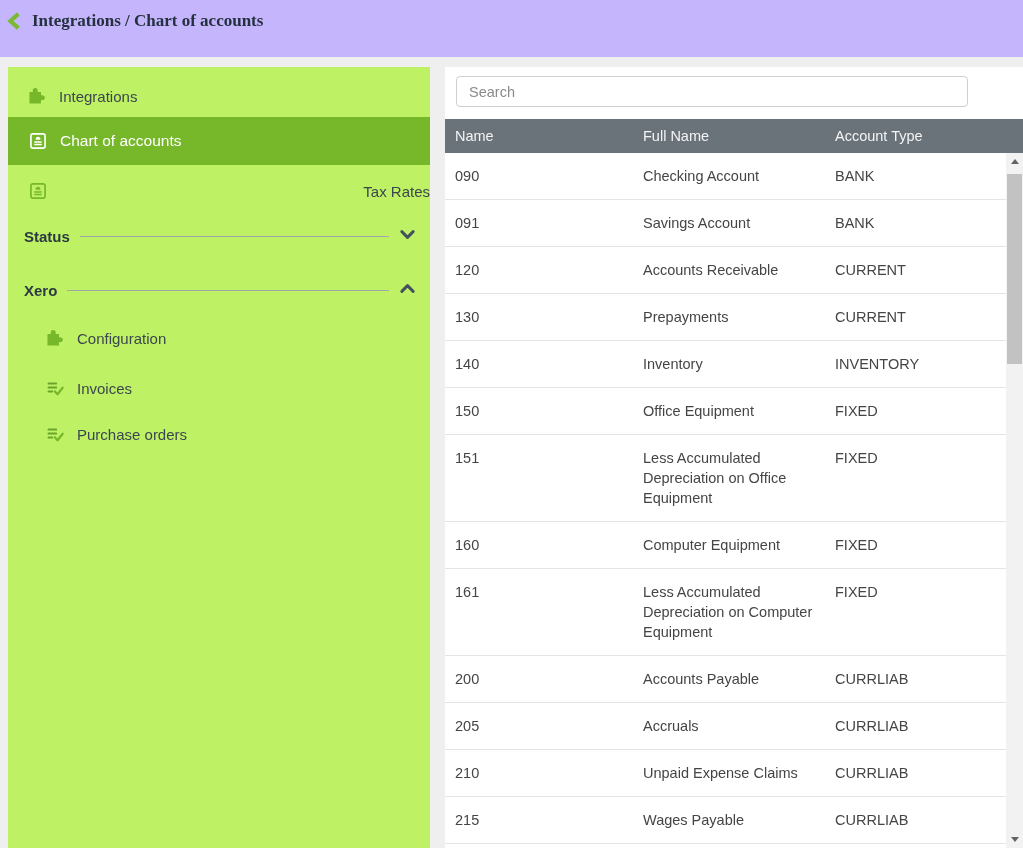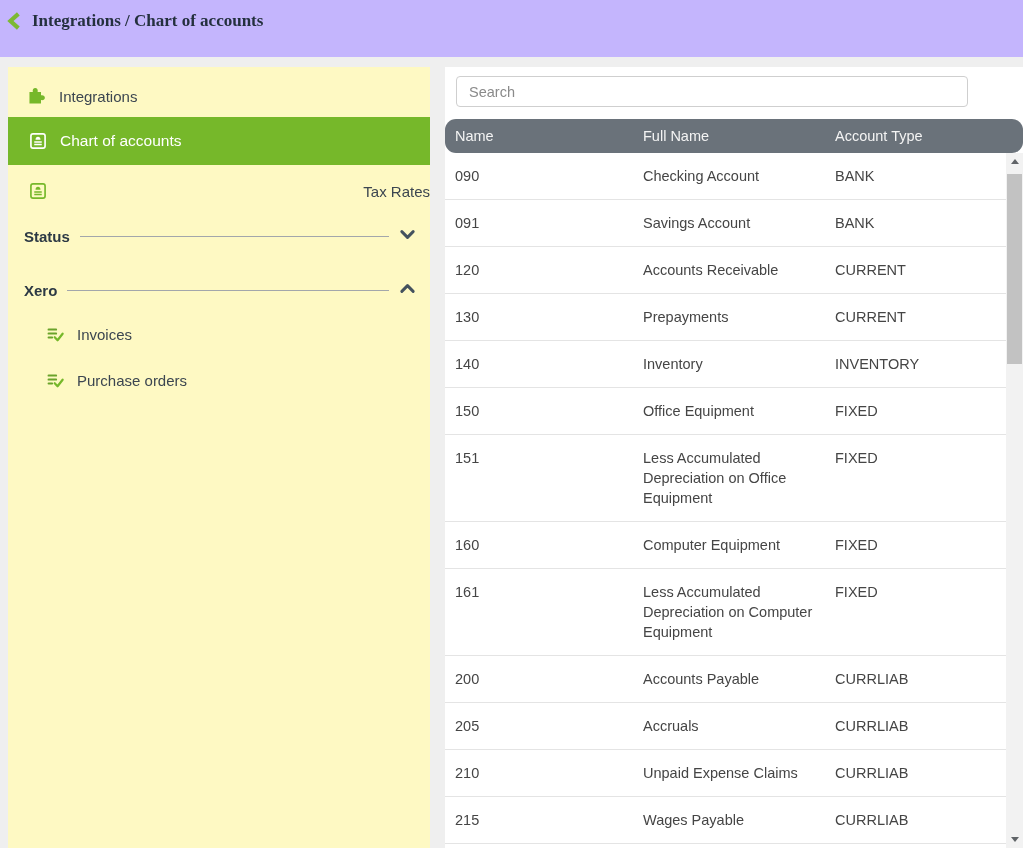--- a/index.html
+++ b/index.html
@@ -21,21 +21,21 @@
     display:flex; align-items:center; gap:7px;
   }
   .breadcrumb svg { display:block; }
   .breadcrumb-title {
     font-family:"Liberation Serif", serif;
     font-weight:bold; font-size:17px; color:#24303e;
   }
   
   .sidebar {
     position:absolute; left:8px; top:67px; width:422px; height:781px;
-    background:#fef9c3;
+    background:#bef264;
   }
   .side-item {
     display:flex; align-items:center; gap:12px;
     padding-left:20px; font-size:15px; color:#3c4650; cursor:pointer;
   }
   .side-item svg { flex:0 0 auto; display:block; }
   .si-integrations { margin-top:8px; height:42px; }
   .si-chart {
     height:48px; background:#76b82a; color:#ffffff; font-size:15.5px;
   }
@@ -60,21 +60,21 @@
   .search-input {
     position:absolute; left:11px; top:9px; width:512px; height:31px;
     border:1px solid #cfcfcf; border-radius:4px;
     padding:0 12px; font-size:14.5px; color:#3c4650; outline:none;
     font-family:"Liberation Sans", sans-serif;
   }
   .search-input::placeholder { color:#8a8a8a; opacity:1; }
   .thead {
     position:absolute; left:0; top:52px; width:578px; height:34px;
     background:#6a727a; color:#f4f4f4; font-size:14.5px;
-    display:flex; align-items:center;border-radius:11px;
+    display:flex; align-items:center;
   }
   .col1 { width:188px; padding-left:10px; }
   .col2 { width:192px; padding-left:10px; }
   .col3 { flex:1; padding-left:10px; }
   .tbody {
     position:absolute; left:0; top:86px; width:561px; height:695px;
     overflow:hidden;
   }
   .trow {
     display:flex; border-bottom:1px solid #e4e4e4;
@@ -169,20 +169,28 @@
   <div class="section-head sh-xero">
     <span class="section-label">Xero</span>
     <span class="section-rule"></span>
     <span>
       <svg width="17" height="17" viewBox="0 0 24 24">
         <path d="M4 16 l8-8 8 8" stroke="#44525e" stroke-width="4.2" fill="none" stroke-linecap="round" stroke-linejoin="round"></path>
       </svg>
     </span>
   </div>
 
+  <div class="side-item sub-item sub-config">
+    <span>
+      <svg width="19" height="19" viewBox="0 0 26 26">
+        <path d="M4 9.5 h4.6 c-.7-3 .9-5.3 3.3-5.3 s4 2.3 3.3 5.3 H19.8 v4.6 c3-.7 5.3 .9 5.3 3.3 s-2.3 4-5.3 3.3 V25.3 H4 Z" fill="#76b82a" transform="translate(-2,-2.8)"></path>
+      </svg>
+    </span>
+    <span>Configuration</span>
+  </div>
 
   <div class="side-item sub-item sub-invoices">
     <span>
       <svg width="19" height="19" viewBox="0 0 24 24">
         <rect x="2" y="4.5" width="12" height="2.6" rx="1.2" fill="#6aa32b"></rect>
         <rect x="2" y="9.5" width="12" height="2.6" rx="1.2" fill="#6aa32b"></rect>
         <rect x="2" y="14.5" width="7" height="2.6" rx="1.2" fill="#6aa32b"></rect>
         <path d="M11 15.5 l3.6 3.7 6.4-8.2" stroke="#76b82a" stroke-width="2.8" fill="none" stroke-linecap="round" stroke-linejoin="round"></path>
       </svg>
     </span>

